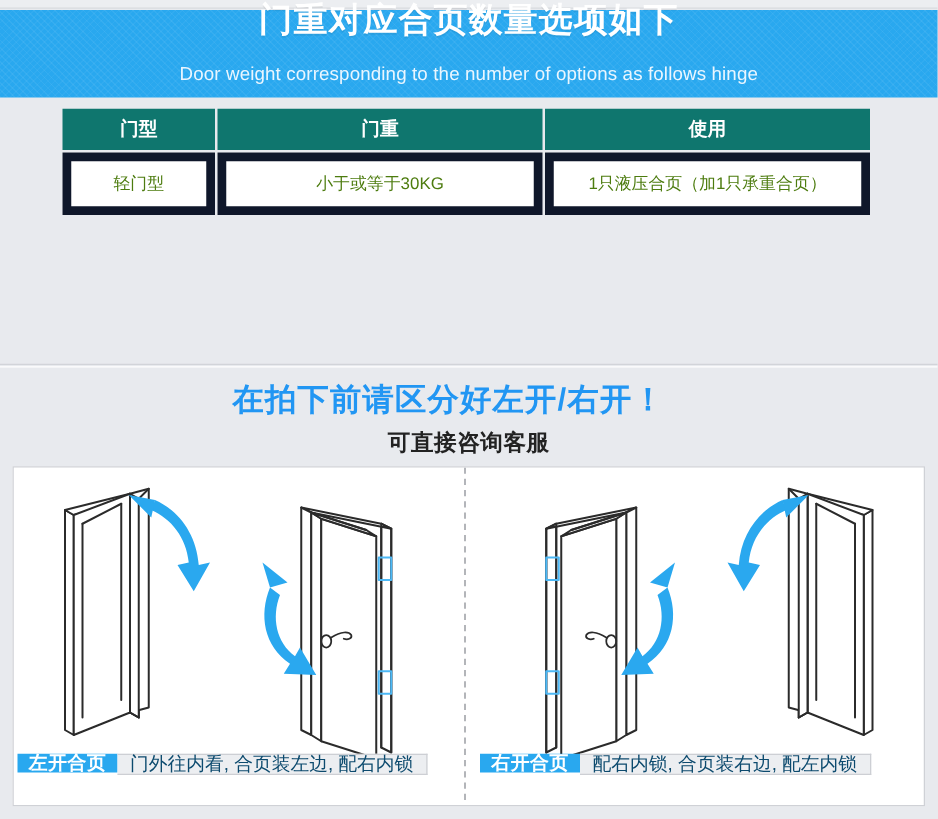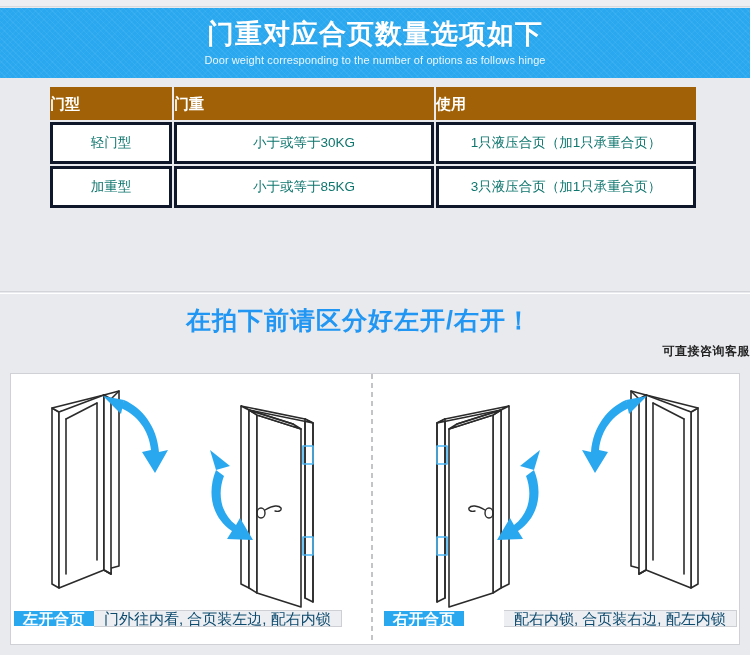--- a/index.html
+++ b/index.html
@@ -30,42 +30,42 @@
       repeating-linear-gradient(-45deg, rgba(255,255,255,0.04) 0 1px, rgba(0,0,0,0) 1px 4px);
     display:flex;flex-direction:column;align-items:center;justify-content:center;
     box-sizing:border-box;
   }
   .banner-title{
     color:#ffffff;font-size:27px;font-weight:bold;letter-spacing:1px;
     line-height:1.1;margin:0 0 4px 0;
     text-shadow:0 1px 0 rgba(0,0,0,0.06);
   }
   .banner-sub{
-    color:#eaf6ff;font-size:11px;font-weight:normal;letter-spacing:0.1px;
-    line-height:1.1;margin:0;
+    color:#eaf6ff;font-size:15px;font-weight:normal;letter-spacing:0.1px;
+    line-height:1.1;margin:16px;
   }
   
   .table-wrap{
     position:absolute;left:48px;top:85px;width:644px;
   }
   table.spec{
     border-collapse:separate;border-spacing:2px;
     width:644px;table-layout:fixed;
   }
   table.spec th{
-    background:#a16207;color:#ffffff;
+    background:#0f766e;color:#ffffff;
     font-size:15px;font-weight:bold;
-    height:31px;line-height:33px;padding:0;text-align:left;
+    height:31px;line-height:33px;padding:0;text-align:center;
     border:none;
   }
   table.spec td{
-    background:#ffffff;color:#0f766e;
+    background:#ffffff;color:#4d7c0f;
     font-size:13.5px;font-weight:normal;
     height:36px;line-height:36px;padding:0;text-align:center;
-    border:3px solid #0f172a;
+    border:7px solid #0f172a;
     box-sizing:border-box;
   }
   .col-a{width:122px;}
   .col-b{width:260px;}
   .col-c{width:260px;}
   
   .section-divider{
     position:absolute;left:0;top:291px;width:750px;height:3px;
     border-top:1px solid #d2d4d9;
     border-bottom:1px solid #ffffff;
@@ -73,38 +73,38 @@
   }
   
   .mid-heading{
     position:absolute;left:0;top:307px;width:718px;
     text-align:center;color:#2196f3;
     font-size:25px;font-weight:bold;letter-spacing:1px;
     line-height:1.1;
   }
   .mid-sub{
     position:absolute;left:0;top:345px;width:750px;
-    text-align:right;color:#222222;
-    font-size:12px;font-weight:bold;letter-spacing:0.5px;
+    text-align:center;color:#222222;
+    font-size:18px;font-weight:bold;letter-spacing:0.5px;
     line-height:1.1;
   }
   
   .illus-box{
     position:absolute;left:10px;top:373px;width:730px;height:272px;
     background:#ffffff;
     border:1px solid #cfd1d6;
     box-sizing:border-box;
   }
   .illus-svg{position:absolute;left:0;top:0;}
   
   .label-row{
-    position:absolute;top:603px;height:30px;display:flex;align-items:center;
+    position:absolute;top:603px;height:30px;display:flex;align-items:flex-start;
   }
   .label-row.left{left:14px;}
-  .label-row.right{left:384px;gap:40px;}
+  .label-row.right{left:384px;}
   .badge{
     background:#29a8ef;color:#ffffff;
     font-size:15px;font-weight:bold;
     padding:0 9px;display:flex;align-items:center;
     line-height:1;letter-spacing:0.5px;
   }
   .desc{
     background:#eceef1;color:#0c4a6e;
     font-size:15px;font-weight:normal;
     padding:0 10px;display:flex;align-items:center;
@@ -137,25 +137,20 @@
           <th>门重</th>
           <th>使用</th>
         </tr>
       </thead>
       <tbody>
         <tr>
           <td>轻门型</td>
           <td>小于或等于30KG</td>
           <td>1只液压合页（加1只承重合页）</td>
         </tr>
-        <tr>
-          <td>加重型</td>
-          <td>小于或等于85KG</td>
-          <td>3只液压合页（加1只承重合页）</td>
-        </tr>
       </tbody>
     </table>
   </div>
 
   <div class="section-divider"></div>
 
   <div class="mid-heading">在拍下前请区分好左开/右开！</div>
   <div class="mid-sub">可直接咨询客服</div>
 
   <div class="illus-box">

